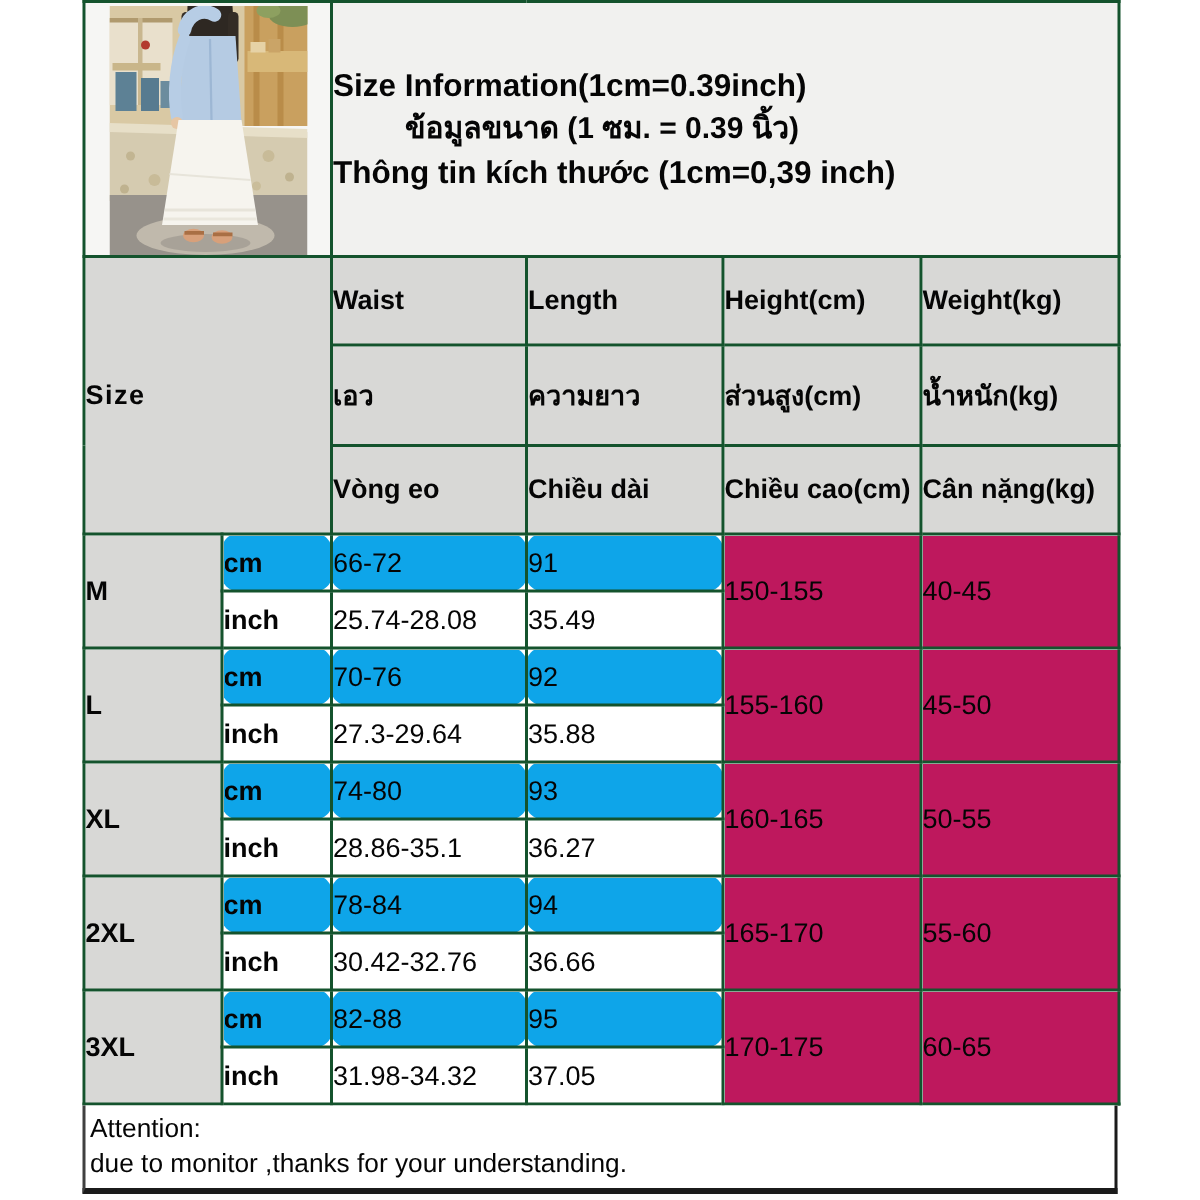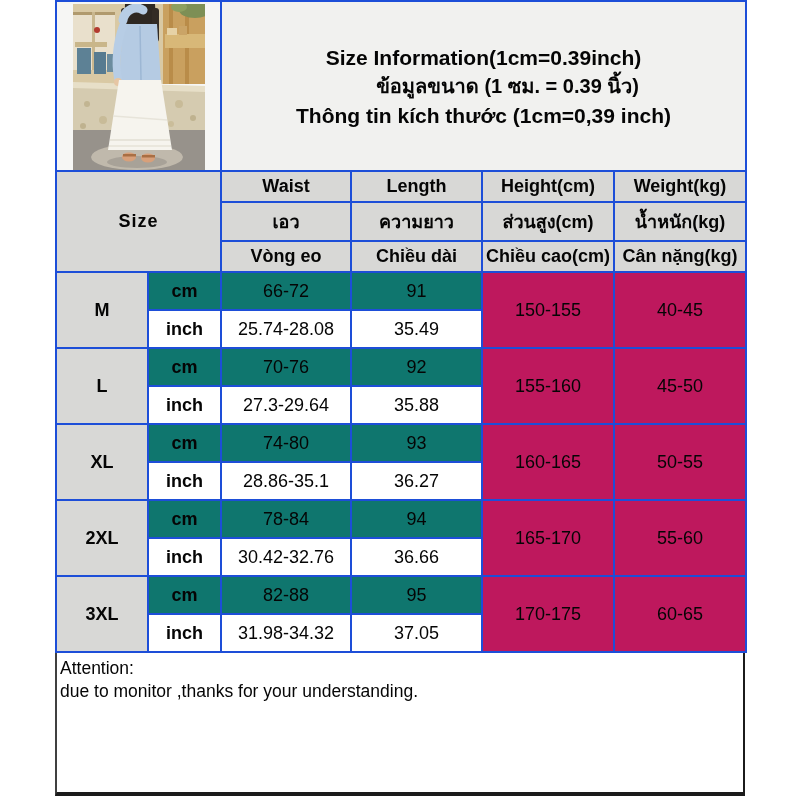--- a/index.html
+++ b/index.html
@@ -1,37 +1,37 @@
 <!DOCTYPE html>
 <html><head>
 <meta charset="utf-8">
 <style>
   * { margin:0; padding:0; box-sizing:border-box; }
   html,body { width:800px; height:800px; background:#ffffff; font-family:"Liberation Sans","DejaVu Sans",sans-serif; color:#050505; }
   .canvas { position:relative; width:800px; height:800px; background:#ffffff; overflow:hidden; }
   .frame { position:absolute; left:55px; top:0; width:690px; height:796px; display:flex; flex-direction:column; }
 
   table.size-table { border-collapse:collapse; width:690px; table-layout:fixed; }
-  table.size-table td { border:2px solid #1d4ed8; vertical-align:middle; text-align:center; overflow:hidden; }
+  table.size-table td { border:2px solid #14532d; vertical-align:middle; text-align:left; overflow:hidden; }
 
   
   td.img-cell { height:170px; background:#f6f6f4; padding:0; }
   td.title-cell { background:#f1f1ef; }
   .title-line { font-weight:bold; font-size:21px; line-height:29px; letter-spacing:0; }
   .title-line.th { font-size:20px;padding-left:48px; }
 
   
-  tr.hdr td { background:#d8d8d6; font-weight:bold; font-size:18px; height:18px; padding:4px 0; }
+  tr.hdr td { background:#d8d8d6; font-weight:bold; font-size:18px; height:18px; padding:18px 0; }
   td.size-big { background:#d8d8d6; font-weight:bold; font-size:34px; letter-spacing:1px; }
 
   
   tr.data td { height:38px; font-size:18px; }
   td.size-label { background:#d8d8d6; font-weight:bold; font-size:20px; }
   td.unit { font-weight:bold; }
-  tr.row-cm td.shade { background:#0f766e; }
+  tr.row-cm td.shade { background:#0ea5e9;border-radius:10px; }
   tr.row-inch td.white { background:#ffffff; }
   td.merged { background:#be185d; }
 
   
   .attention-wrap { flex:1; border-left:2px solid #404040; border-right:2px solid #1b1b1b; border-bottom:4px solid #1b1b1b; background:#ffffff; padding:4px 3px 0 3px; }
   .att-line { font-size:17.5px; line-height:22.5px; white-space:nowrap; }
 
   .photo-svg { display:block; margin:2px auto 0 auto; }
 </style>
 </head>

